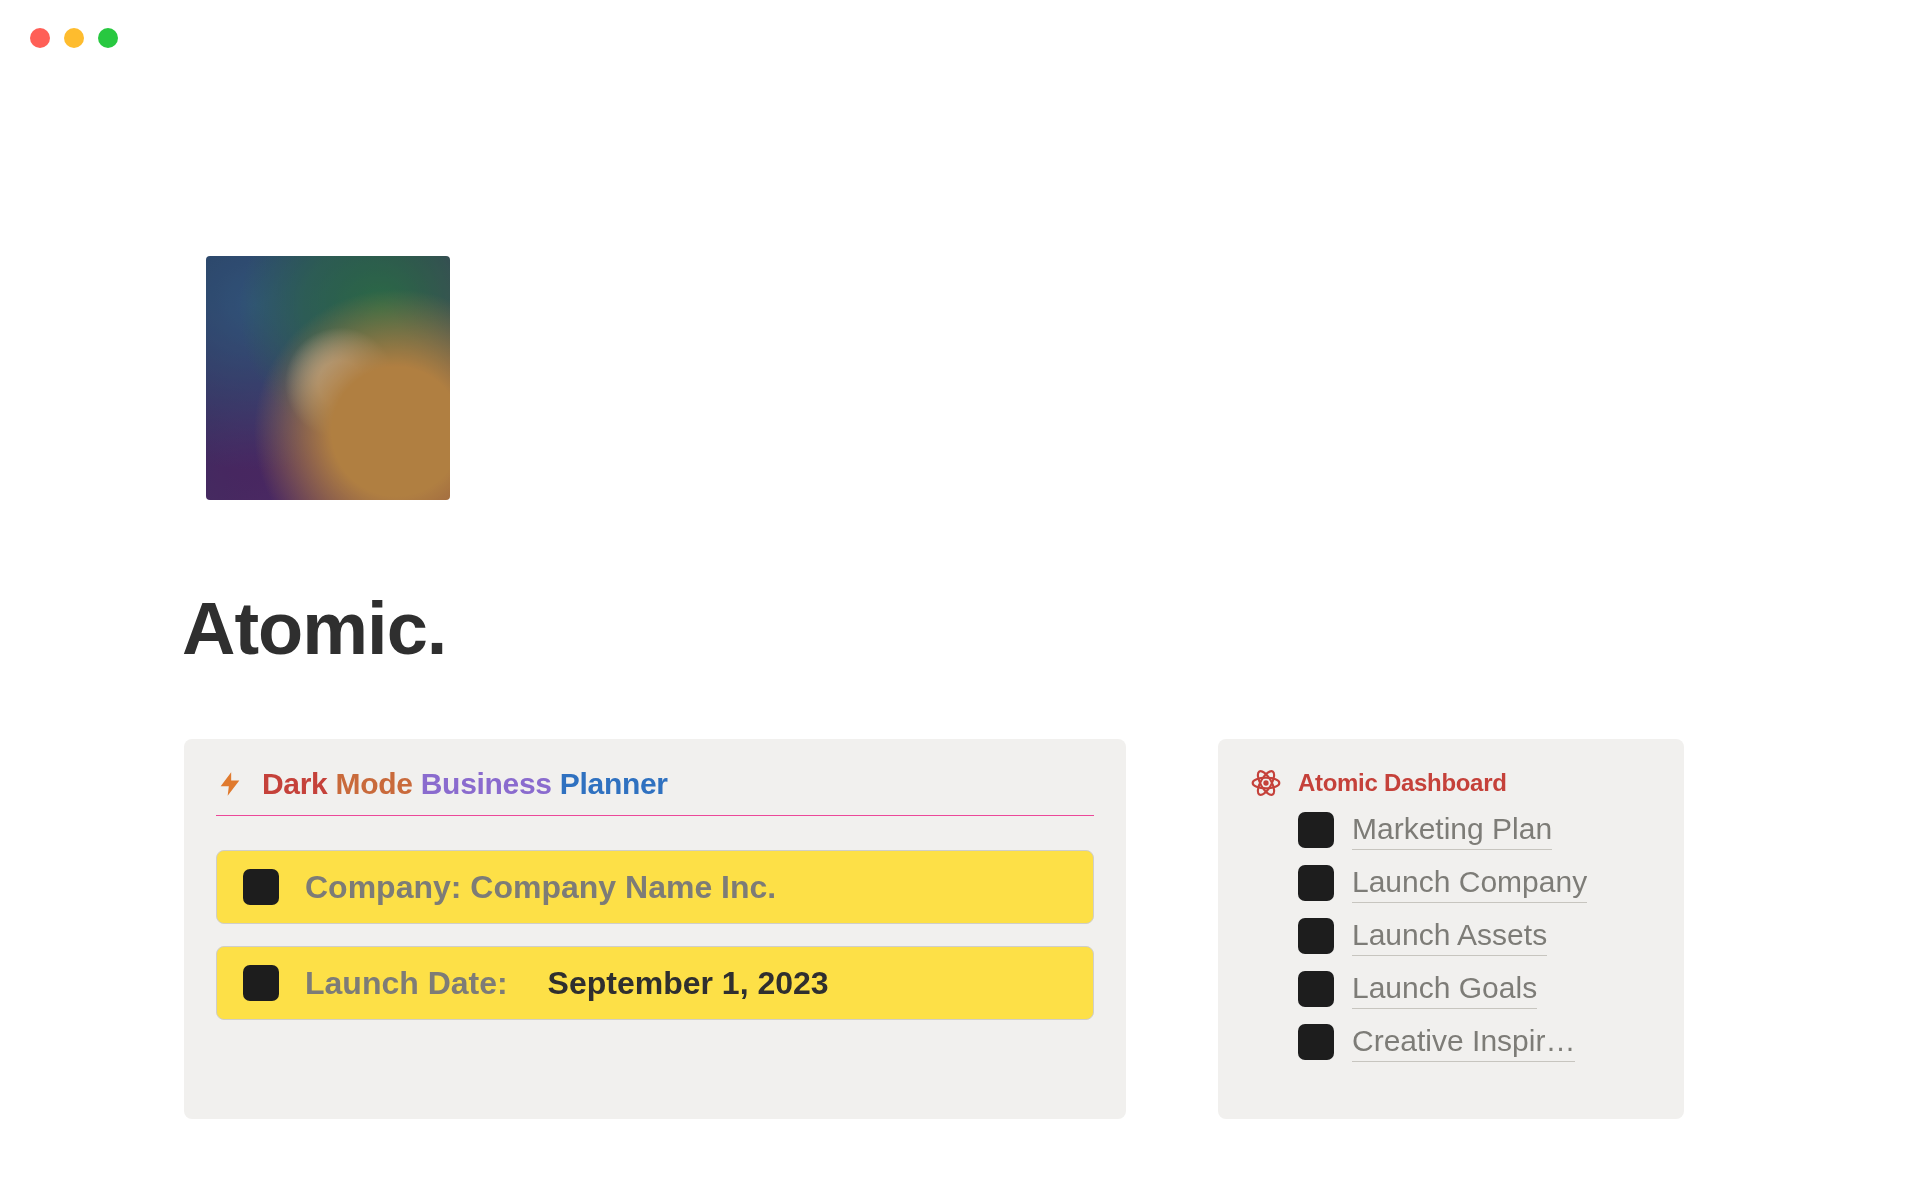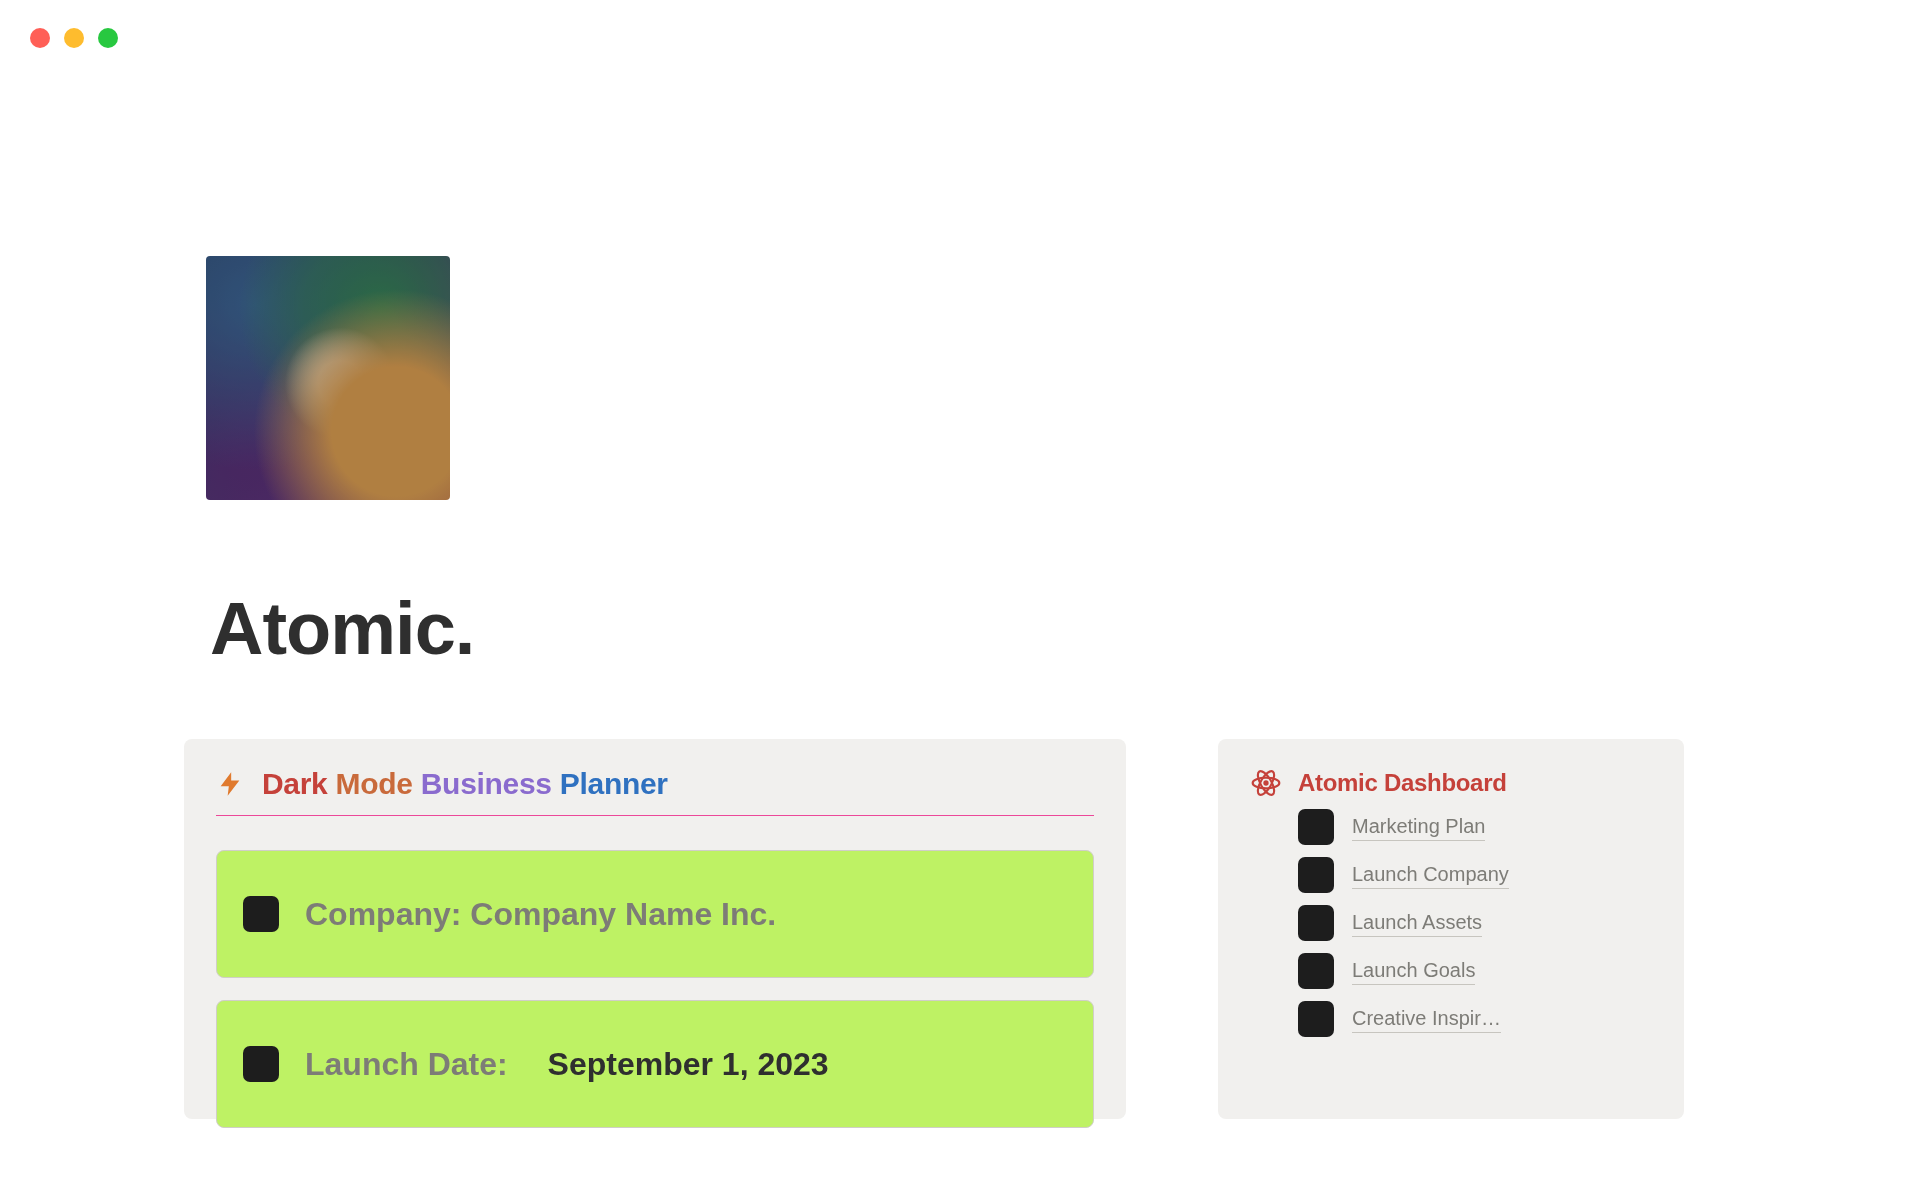--- a/index.html
+++ b/index.html
@@ -45,21 +45,21 @@
       radial-gradient(circle at 20% 20%, #3a6aa0 0%, rgba(58,106,160,0) 60%),
       radial-gradient(circle at 18% 82%, #5f2f82 0%, rgba(95,47,130,0) 60%),
       linear-gradient(135deg, #2e4a78 0%, #3f3f7a 35%, #6a3b8a 65%, #b4574a 100%);
     filter: saturate(0.9) brightness(0.78);
   }
 
   
   .page-title {
     position: absolute;
     top: 586px;
-    left: 210px;
+    left: 182px;
     font-size: 74px;
     font-weight: 800;
     letter-spacing: -1px;
     color: #2f2f2f;
   }
 
   
   .card {
     position: absolute;
     background: #f1f0ee;
@@ -101,25 +101,25 @@
   .planner-rows {
     margin-top: 34px;
     display: flex;
     flex-direction: column;
     gap: 22px;
   }
   .planner-row {
     display: flex;
     align-items: center;
     gap: 26px;
-    height: 128px;
+    height: 74px;
     padding: 0 26px;
     border: 1px solid #d0cec8;
     border-radius: 8px;
-    background: #bef264;
+    background: #fde047;
   }
   .black-box {
     width: 36px;
     height: 36px;
     border-radius: 7px;
     background: #1d1d1d;
     flex: 0 0 auto;
   }
   .row-text {
     font-size: 32px;
@@ -160,21 +160,21 @@
     flex-direction: column;
     gap: 12px;
     padding-left: 48px;
   }
   .dash-item {
     display: flex;
     align-items: center;
     gap: 18px;
   }
   .dash-item .label {
-    font-size: 20px;
+    font-size: 30px;
     color: #7d7c77;
     border-bottom: 1px solid #c7c5bf;
     padding-bottom: 1px;
     line-height: 1.3;
     white-space: nowrap;
     max-width: 320px;
     overflow: hidden;
     text-overflow: ellipsis;
   }
 </style>

